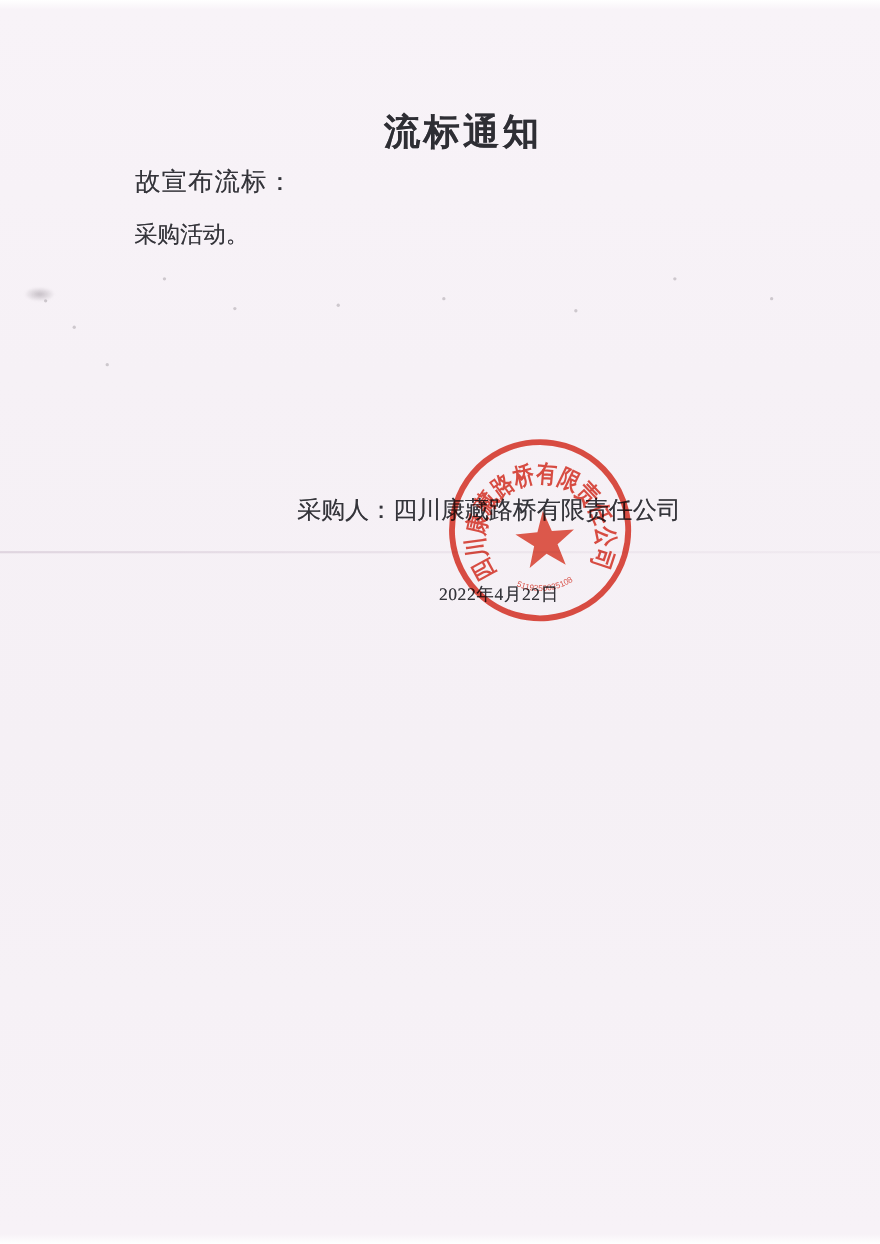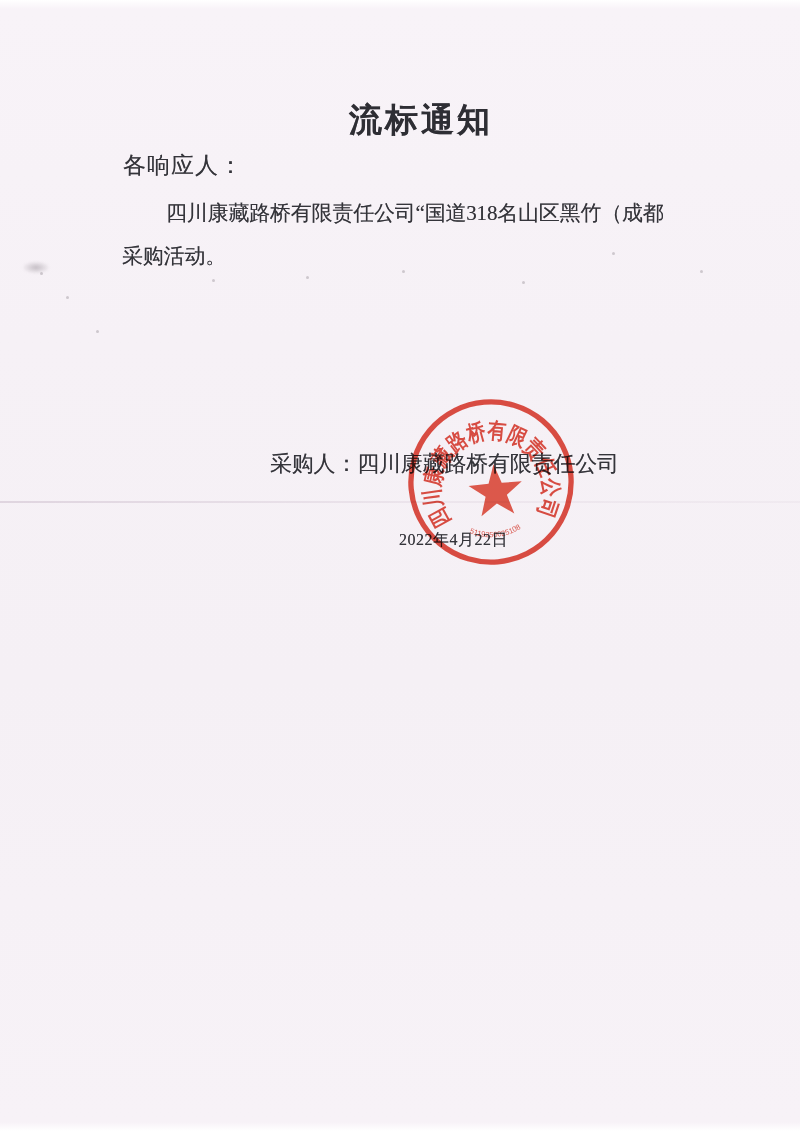--- a/index.html
+++ b/index.html
@@ -48,24 +48,23 @@
   }
   .speckle{position:absolute;width:3px;height:3px;border-radius:50%;background:rgba(100,95,100,.28);}
 </style>
 </head>
 <body>
 
 <div class="page">
 
   <div class="title">流标通知</div>
 
-  <div class="salutation">各响应人：</div>
+  <div class="salutation">故宣布流标：</div>
 
   <div class="body-block">
-    <div class="body-line first">四川康藏路桥有限责任公司“国道318名山区黑竹（成都</div>
     <div class="body-line">采购活动。</div>
   </div>
 
   <div class="sign-line">采购人：四川康藏路桥有限责任公司</div>
 
   <div class="date-line">2022年4月22日</div>
 
   <svg class="seal" viewBox="0 0 200 200" xmlns="http://www.w3.org/2000/svg" aria-hidden="true">
     <defs>
       <path id="sealTopArc" d="M 47.5 133.3 A 58 58 0 1 1 152.5 133.3" fill="none"></path>

